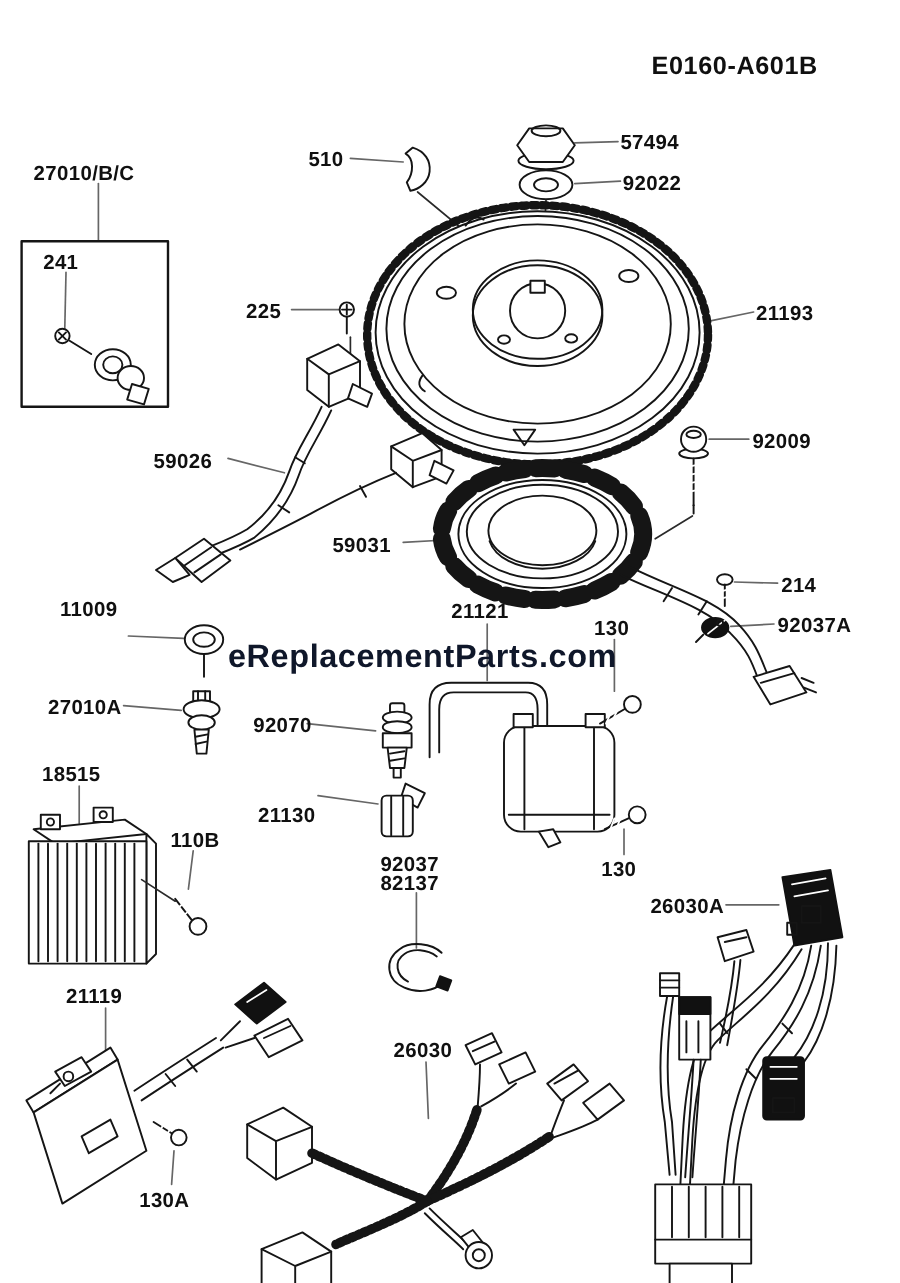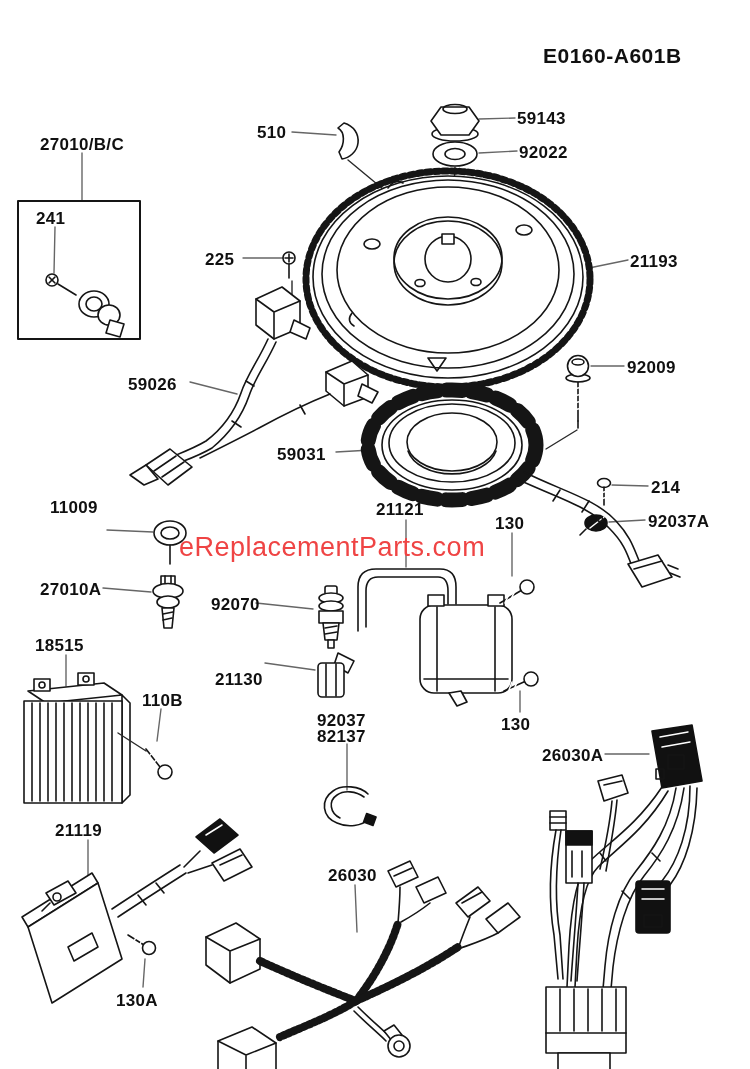--- a/index.html
+++ b/index.html
@@ -13,22 +13,22 @@
   .band{stroke-width:8;stroke-dasharray:3 2.6;}
   .teeth{stroke-dasharray:4.5 4;stroke-width:7;}
   .poles{stroke-width:15;stroke-dasharray:16 9;}
   .frame{stroke-width:2;}
   .lead{stroke:#666;stroke-width:1.4;}
   .struct{stroke:#2a2a2a;stroke-width:1.4;}
   .lbl{position:absolute;font-weight:700;font-size:17px;line-height:1;letter-spacing:.3px;
        color:#101010;white-space:nowrap;}
   .title{position:absolute;left:543px;top:13px;font-weight:700;font-size:21px;
          letter-spacing:.5px;color:#101010;white-space:nowrap;}
-  .watermark{position:absolute;left:179px;top:501px;font-size:27px;font-weight:400;
-             color:#ef4444;letter-spacing:.5px;white-space:nowrap;}
+  .watermark{position:absolute;left:190px;top:501px;font-size:27px;font-weight:700;
+             color:#0f172a;letter-spacing:.5px;white-space:nowrap;}
 </style>
 </head>
 <body>
 
 <div id="page">
 
   <svg width="750" height="1069" viewBox="0 0 750 1069">
 
     <g>
       <line class="lead" x1="82" y1="122" x2="82" y2="169"></line>
@@ -353,24 +353,24 @@
       <polygon class="wfill" points="384,1000 394,994 402,1004 392,1010"></polygon>
       <circle class="wfill" cx="399" cy="1015" r="11"></circle>
       <circle cx="399" cy="1015" r="5"></circle>
     </g>
   </svg>
 
   <div class="title">E0160-A601B</div>
 
   <div class="watermark">eReplacementParts.com</div>
 
-  <div class="lbl" style="left:40px;top:105px">27010/B/C</div>
+  <div class="lbl" style="left:28px;top:105px">27010/B/C</div>
   <div class="lbl" style="left:36px;top:179px">241</div>
   <div class="lbl" style="left:257px;top:93px">510</div>
-  <div class="lbl" style="left:517px;top:79px">59143</div>
+  <div class="lbl" style="left:517px;top:79px">57494</div>
   <div class="lbl" style="left:519px;top:113px">92022</div>
   <div class="lbl" style="left:205px;top:220px">225</div>
   <div class="lbl" style="left:630px;top:222px">21193</div>
   <div class="lbl" style="left:128px;top:345px">59026</div>
   <div class="lbl" style="left:627px;top:328px">92009</div>
   <div class="lbl" style="left:277px;top:415px">59031</div>
   <div class="lbl" style="left:651px;top:448px">214</div>
   <div class="lbl" style="left:648px;top:482px">92037A</div>
   <div class="lbl" style="left:50px;top:468px">11009</div>
   <div class="lbl" style="left:376px;top:470px">21121</div>

